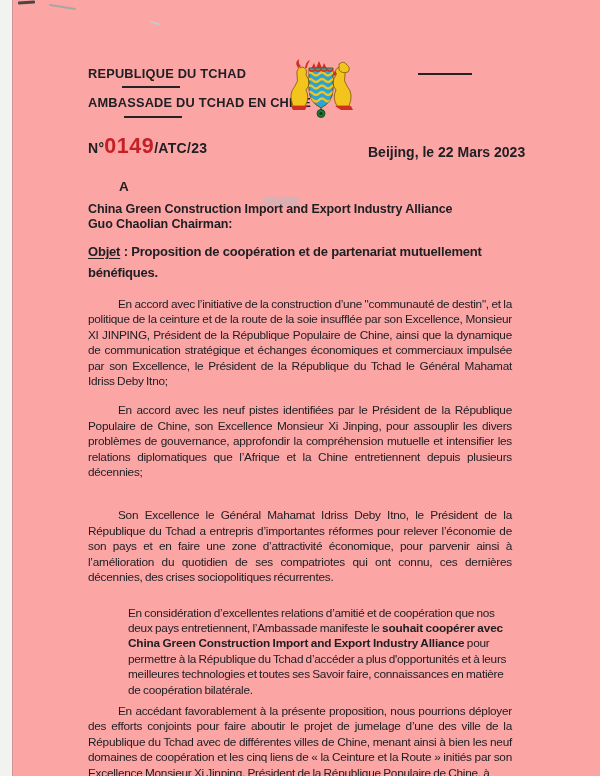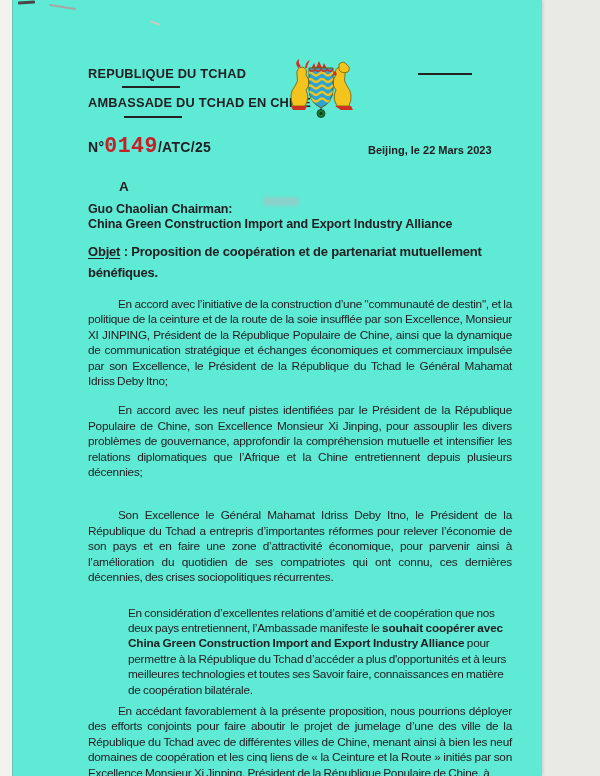--- a/index.html
+++ b/index.html
@@ -1,17 +1,17 @@
 <!DOCTYPE html>
 <html style="--text: #202024; --accent-red: #c42127; --emblem-blue: #2aa3d6; --emblem-yellow: #f2c41d; --emblem-red: #d03020; --emblem-green: #1d7a33;"><head>
 <meta charset="utf-8">
 <style>
   html,body{margin:0;padding:0;background:#e9e9e6;}
   .page{
-    position:relative;width:542px;height:776px;background:#5eead4;
+    position:relative;width:600px;height:776px;background:#fca5a5;
     font-family:"Liberation Sans",sans-serif;color:var(--text,#202024);
     overflow:hidden;box-shadow:0 0 4px rgba(0,0,0,.2);
   }
   
   .scan-left-strip{position:absolute;left:0;top:0;bottom:0;width:12px;background:#f2f2ef;}
   .scan-left-line{position:absolute;left:12px;top:0;bottom:0;width:1px;background:rgba(110,110,108,.30);}
   .speck1{position:absolute;left:18px;top:1px;width:17px;height:3px;background:#474744;border-radius:1px;transform:rotate(-4deg);}
   .speck2{position:absolute;left:49px;top:6px;width:27px;height:2px;background:#a7a7a2;transform:rotate(9deg);border-radius:1px;}
   .speck3{position:absolute;left:150px;top:22px;width:10px;height:2px;background:#c9c9c4;transform:rotate(20deg);}
 
@@ -21,23 +21,23 @@
   .hr1{width:58px;margin:5px 0 7px 34px;}
   .hr2{width:58px;margin:6px 0 0 36px;}
 
   .emblem{position:absolute;left:282px;top:56px;width:78px;height:64px;}
 
   .motto{position:absolute;left:368px;top:66px;width:170px;}
   .motto .hr-small{width:54px;margin:7px 0 0 50px;}
 
   .refline{position:absolute;left:88px;top:136px;display:flex;align-items:baseline;}
   .ref-prefix,.ref-suffix{font-weight:700;font-size:14px;letter-spacing:.3px;}
-  .ref-number{font-family:Liberation Mono, monospace;font-size:21.5px;font-weight:600;color:var(--accent-red,#c42127);letter-spacing:.5px;line-height:1;}
+  .ref-number{font-family:Liberation Sans, sans-serif;font-size:21.5px;font-weight:600;color:var(--accent-red,#c42127);letter-spacing:.5px;line-height:1;}
 
-  .dateline{position:absolute;left:368px;top:144px;font-weight:700;font-size:11px;}
+  .dateline{position:absolute;left:368px;top:144px;font-weight:700;font-size:14px;}
 
   .salutation{position:absolute;left:119px;top:179px;font-weight:700;font-size:13.5px;}
 
   .addressee{position:absolute;left:88px;top:202px;font-weight:700;font-size:12.5px;line-height:14.5px;letter-spacing:-.1px;}
   .smudge{position:absolute;left:263px;top:197px;width:36px;height:9px;background:#b6bac2;opacity:.5;filter:blur(1.6px);border-radius:2px;}
 
   .subject{position:absolute;left:88px;top:241px;width:436px;font-weight:700;font-size:13px;line-height:21px;letter-spacing:-.2px;}
   .subject-label{text-decoration:underline;text-underline-offset:2px;}
 
   .letter-body{
@@ -118,30 +118,30 @@
     </svg>
   </div>
 
   <div class="motto">
     <div class="hr-small"></div>
   </div>
 
   <div class="refline">
     <span class="ref-prefix">N°</span>
     <span class="ref-number">0149</span>
-    <span class="ref-suffix">/ATC/25</span>
+    <span class="ref-suffix">/ATC/23</span>
   </div>
 
   <div class="dateline">Beijing, le 22 Mars 2023</div>
 
   <div class="salutation">A</div>
   <div class="smudge"></div>
   <div class="addressee">
+    <div>China Green Construction Import and Export Industry Alliance</div>
     <div>Guo Chaolian Chairman:</div>
-    <div>China Green Construction Import and Export Industry Alliance</div>
   </div>
 
   <div class="subject"><span class="subject-label">Objet</span><span> : </span><span>Proposition de coopération et de partenariat mutuellement bénéfiques.</span></div>
 
   <div class="letter-body">
       <p class="indent justify"><span>En accord avec l’initiative de la construction d’une "communauté de destin", et la politique de la ceinture et de la route de la soie insufflée par son Excellence, Monsieur XI JINPING, Président de la République Populaire de Chine, ainsi que la dynamique de communication stratégique et échanges économiques et commerciaux impulsée par son Excellence, le Président de la République du Tchad le Général Mahamat Idriss Deby Itno;</span></p>
       <p class="indent justify"><span>En accord avec les neuf pistes identifiées par le Président de la République Populaire de Chine, son Excellence Monsieur Xi Jinping, pour assouplir les divers problèmes de gouvernance, approfondir la compréhension mutuelle et intensifier les relations diplomatiques que l’Afrique et la Chine entretiennent depuis plusieurs décennies;</span></p>
       <p class="indent justify"><span>Son Excellence le Général Mahamat Idriss Deby Itno, le Président de la République du Tchad a entrepris d’importantes réformes pour relever l’économie de son pays et en faire une zone d’attractivité économique, pour parvenir ainsi à l’amélioration du quotidien de ses compatriotes qui ont connu, ces dernières décennies, des crises sociopolitiques récurrentes.</span></p>
       <p class="left"><span>En considération d’excellentes relations d’amitié et de coopération que nos deux pays entretiennent, l’Ambassade manifeste le </span><b>souhait coopérer avec  China Green Construction Import and Export Industry Alliance</b><span> pour permettre à la République du Tchad d’accéder a plus d'opportunités et à leurs meilleures technologies et toutes ses Savoir faire, connaissances en matière de coopération bilatérale.</span></p>
       <p class="indent justify"><span>En accédant favorablement à la présente proposition, nous pourrions déployer des efforts conjoints pour faire aboutir le projet de jumelage d’une des ville de la République du Tchad avec de différentes villes de Chine, menant ainsi à bien les neuf domaines de coopération et les cinq liens de « la Ceinture et la Route » initiés par son Excellence Monsieur Xi Jinping, Président de la République Populaire de Chine, à</span></p>

